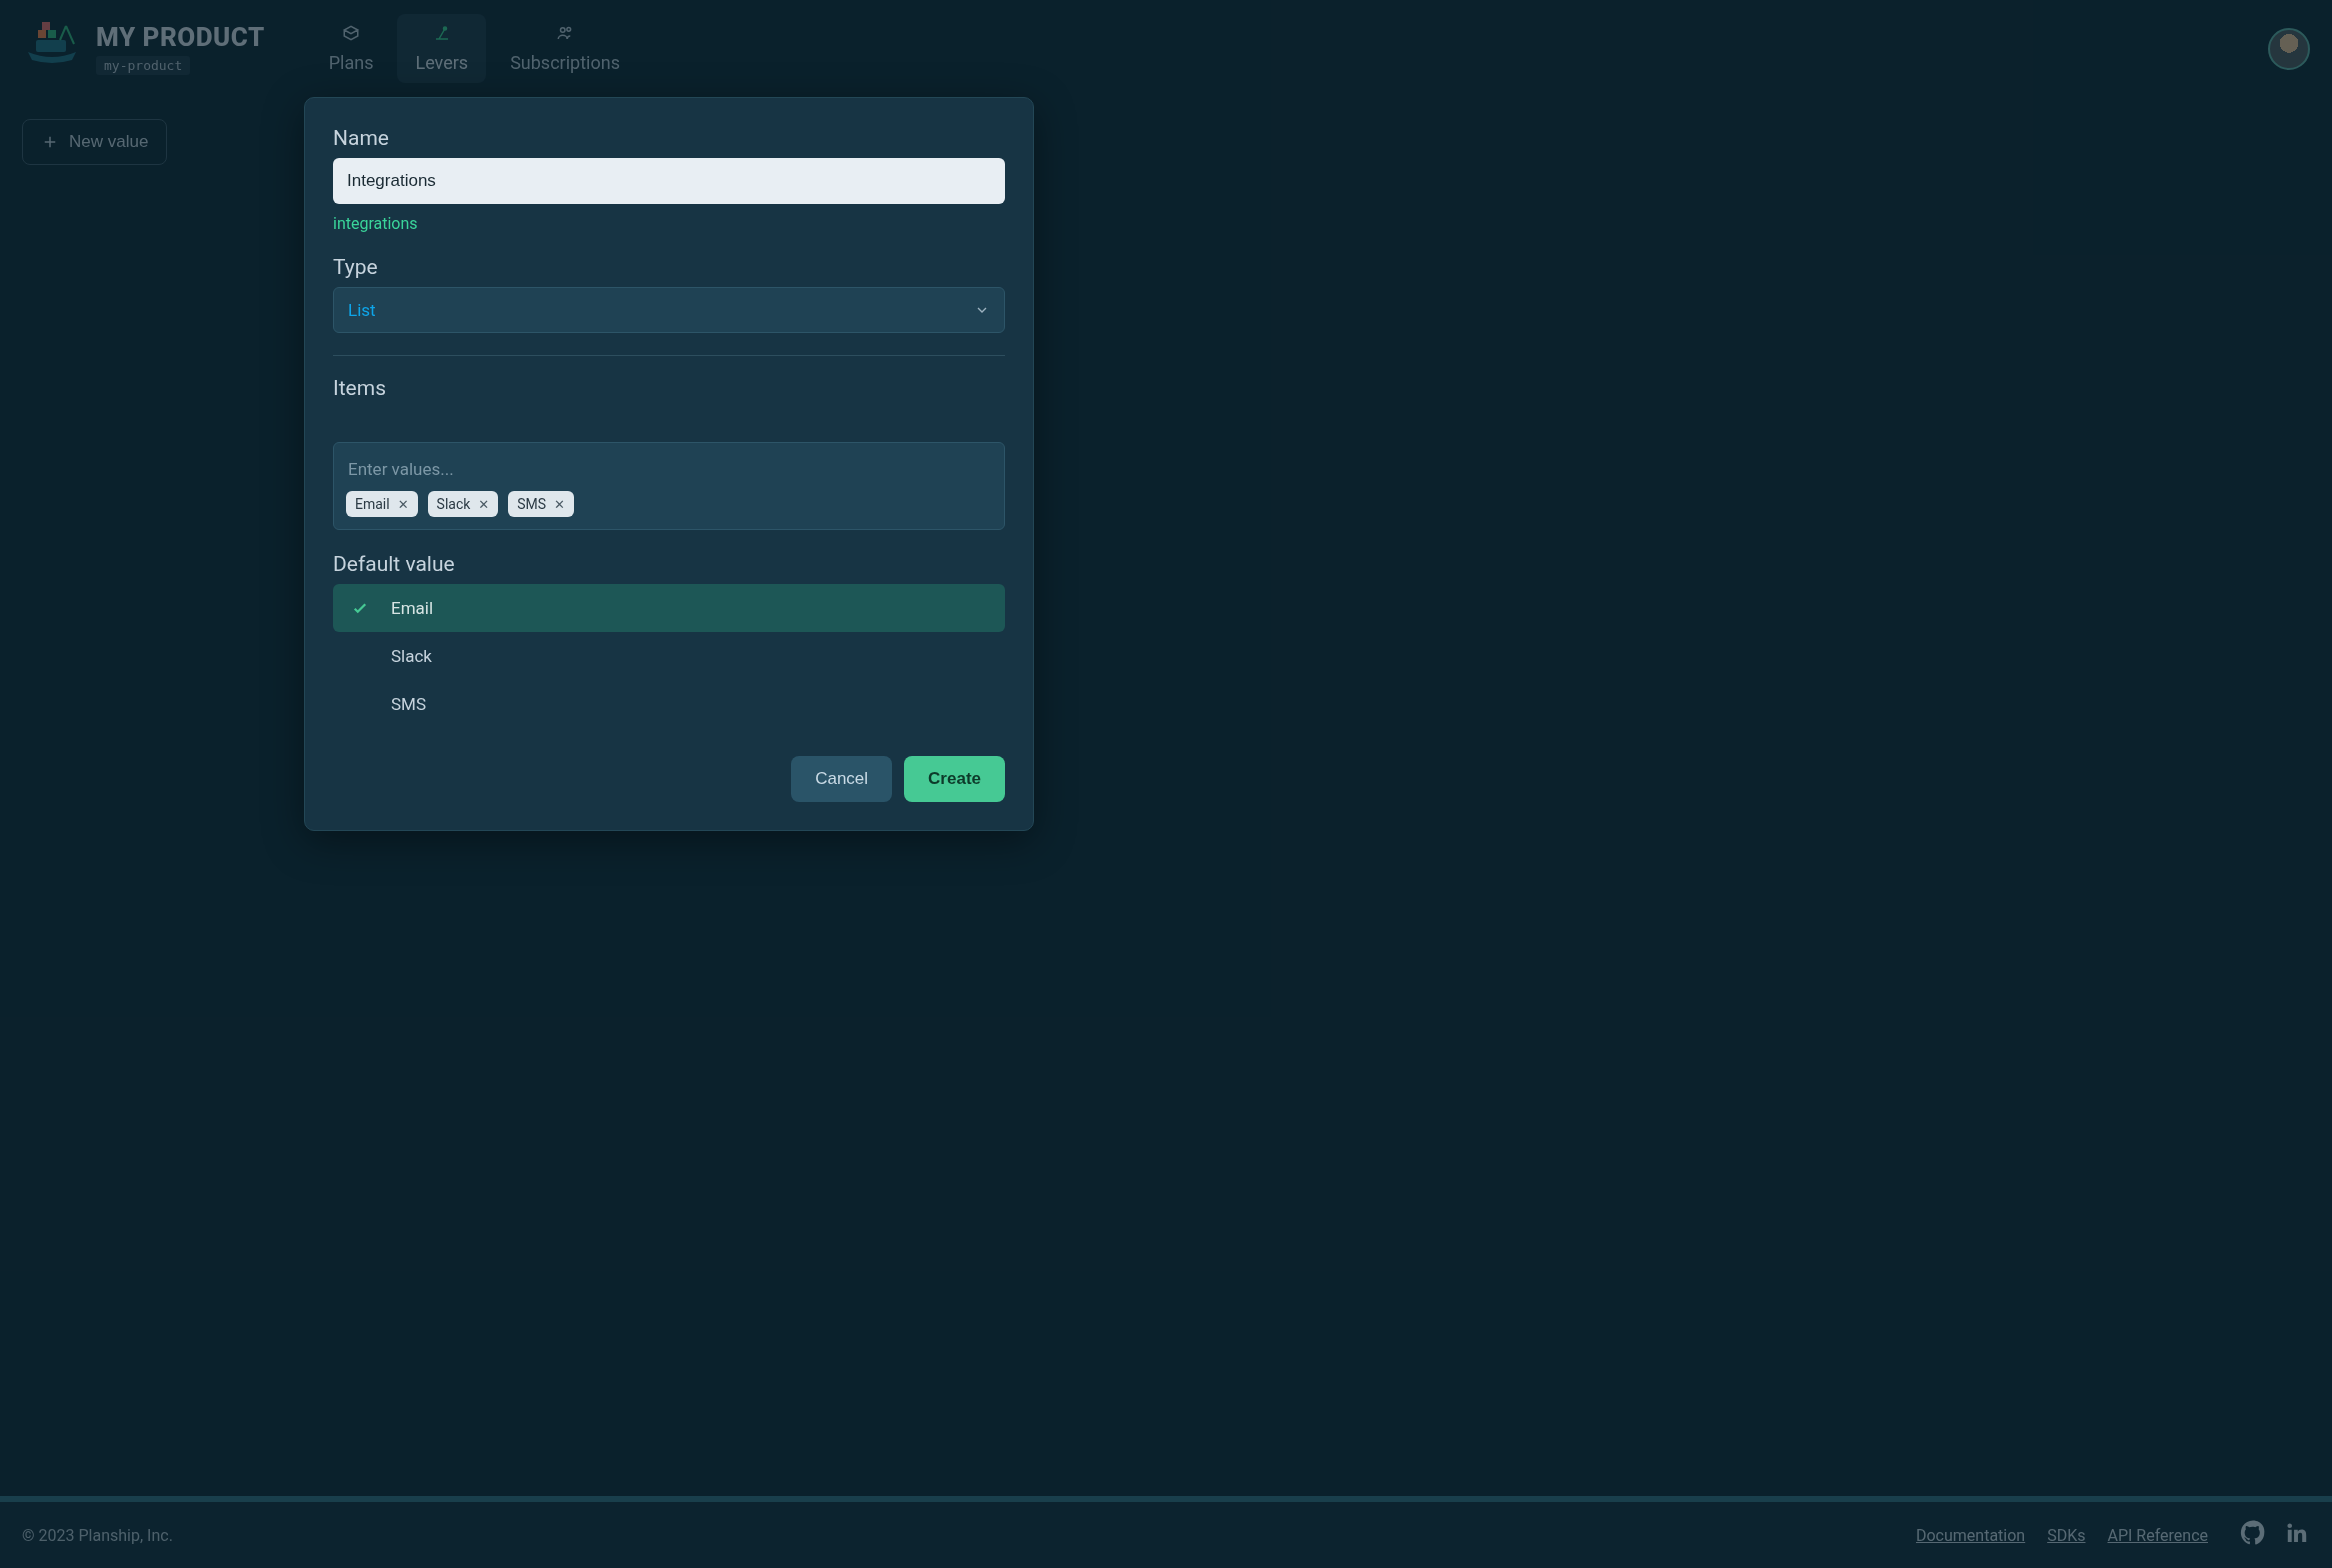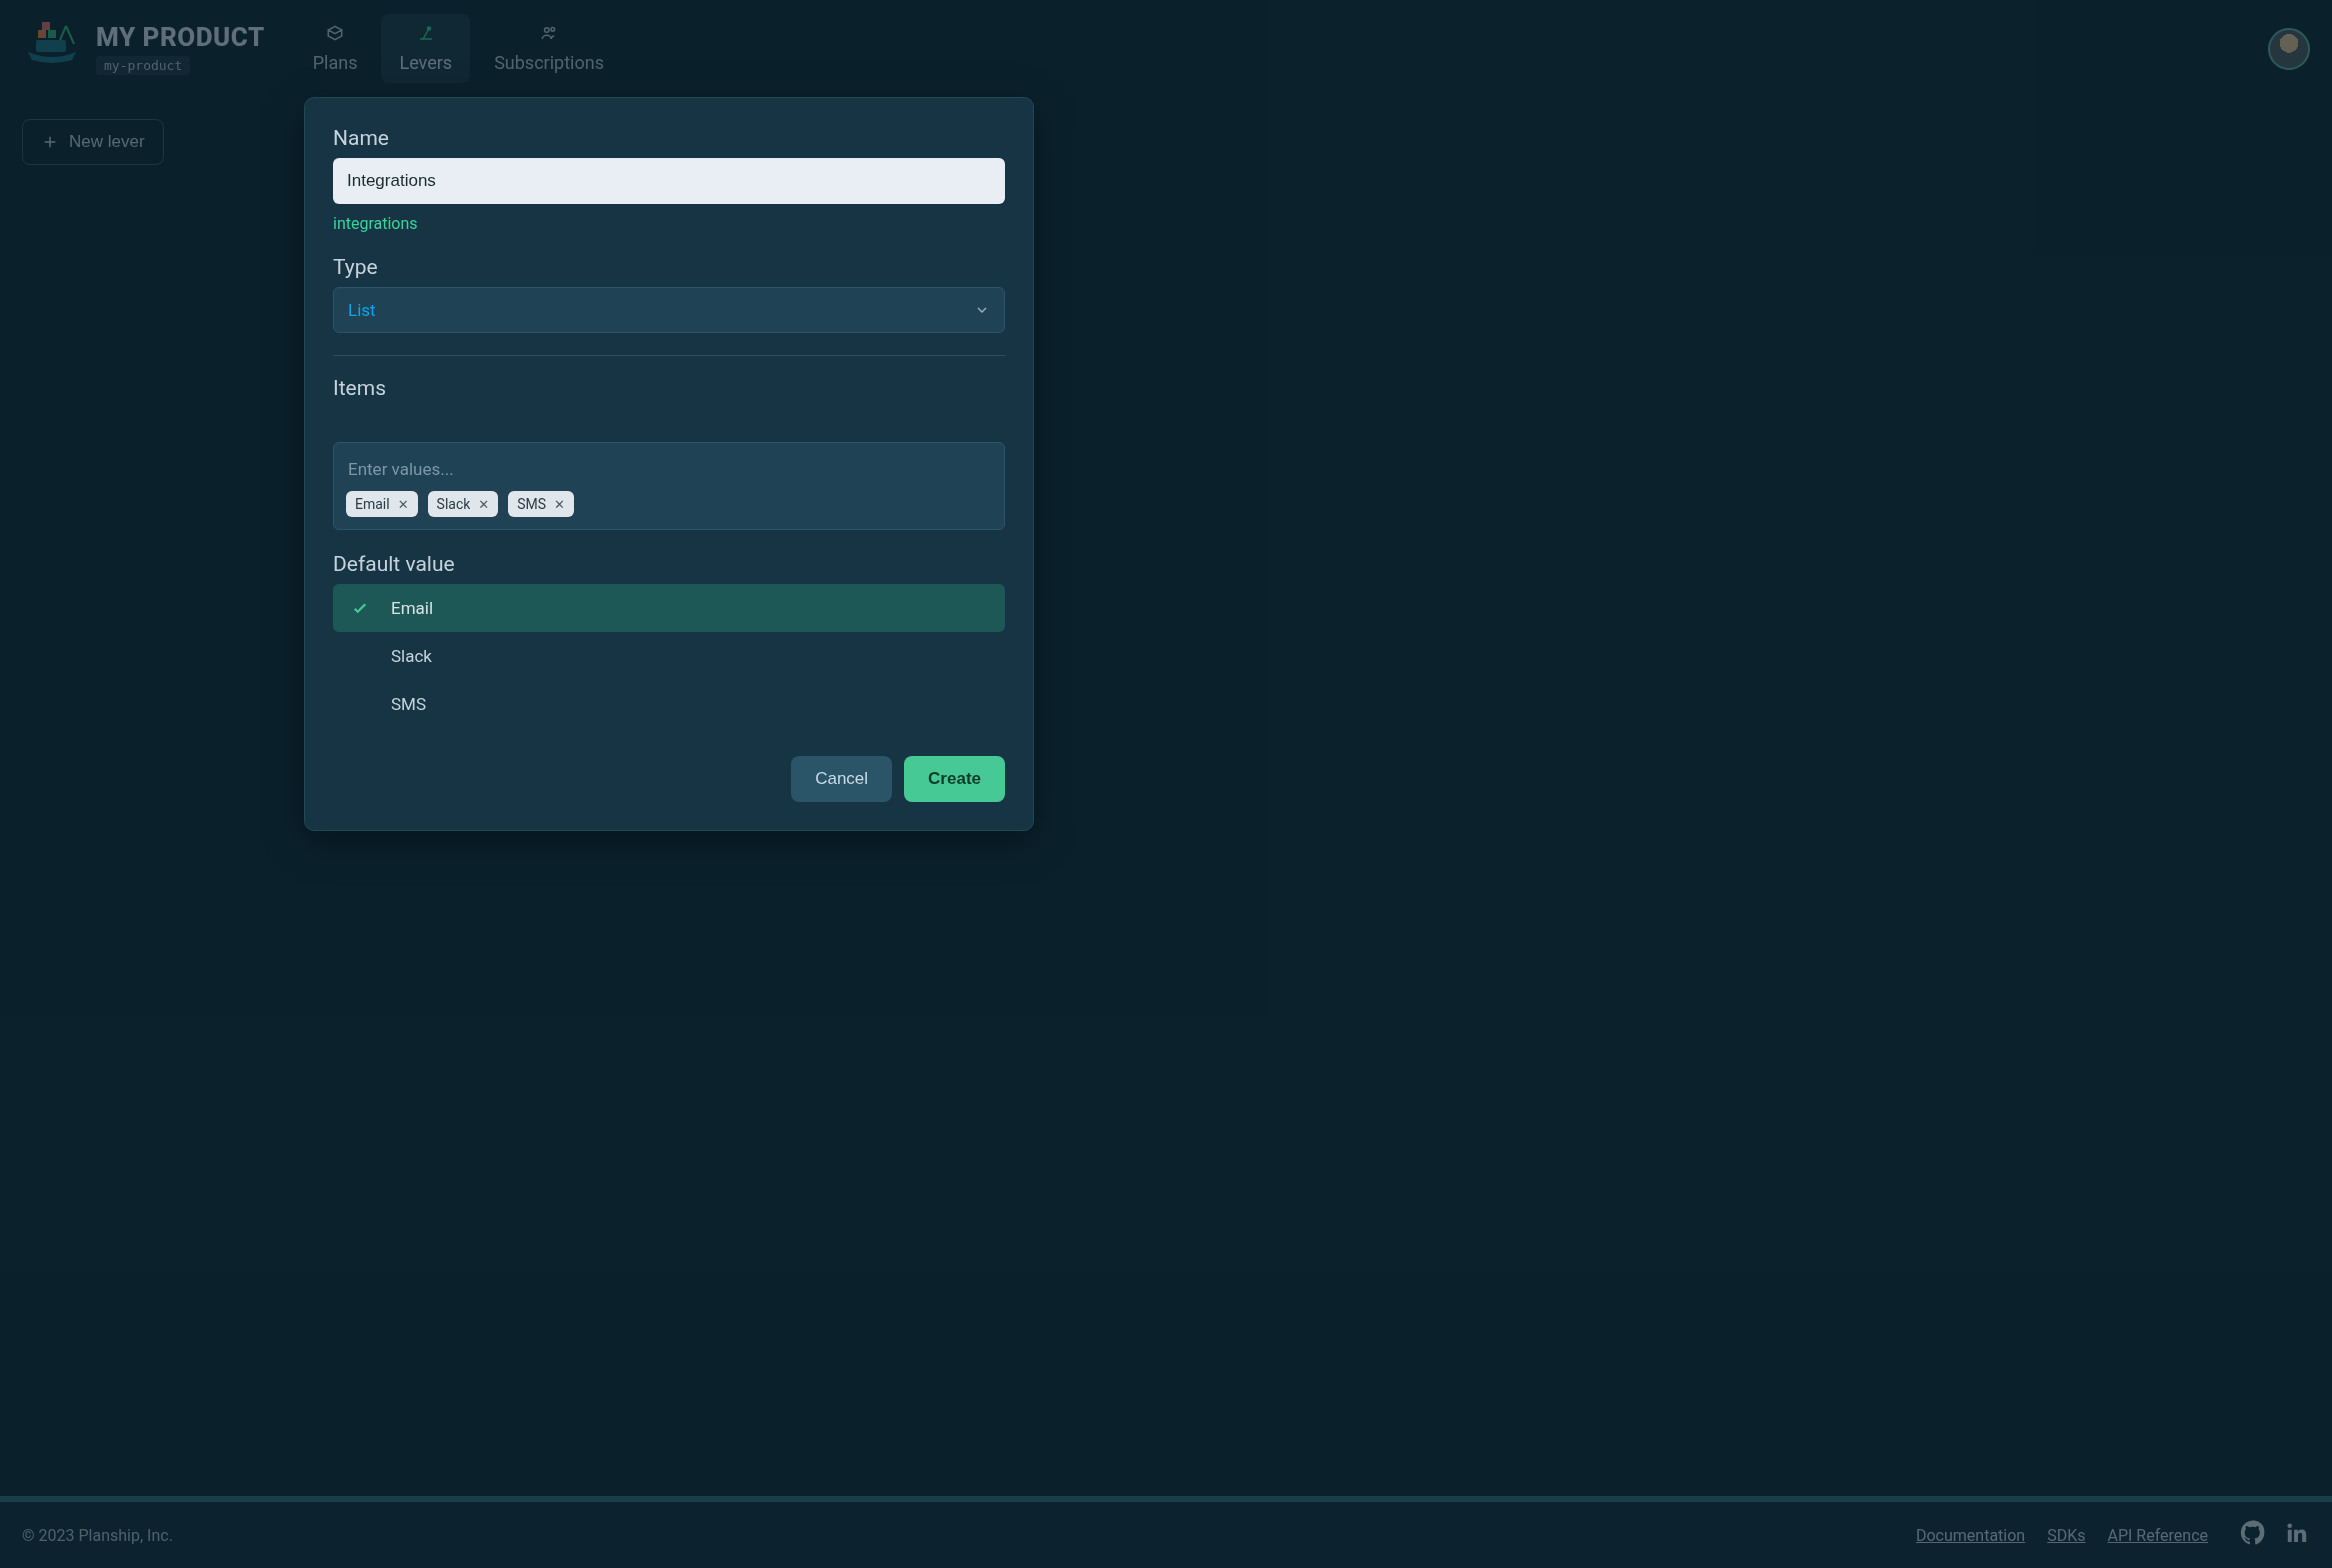--- a/index.html
+++ b/index.html
@@ -16,21 +16,21 @@
     position: absolute;
     inset: 0;
     background: rgba(8,25,35,0.55);
     pointer-events: none;
     z-index: 5;
   }
   .header {
     display: flex;
     align-items: center;
     padding: 14px 22px;
-    gap: 30px;
+    gap: 46px;
     position: relative;
   }
   .brand {
     display: flex;
     align-items: flex-start;
     gap: 14px;
   }
   .logo {
     width: 60px;
     height: 42px;
@@ -280,21 +280,21 @@
   </nav>
 
   <div class="avatar"></div>
 </header>
 
 <div class="page-body">
   <button class="new-lever-btn">
     <svg class="icon-sm" viewBox="0 0 24 24" fill="none" stroke="#b6c7d3" stroke-width="2">
         <path d="M12 5v14M5 12h14"></path>
       </svg>
-    <span>New lever</span>
+    <span>New value</span>
   </button>
 
   <div class="modal">
 
     <div class="field">
       <label class="label">Name</label>
       <input class="text-input" type="text" value="Integrations" style="">
       <div class="slug-hint">integrations</div>
     </div>
 

